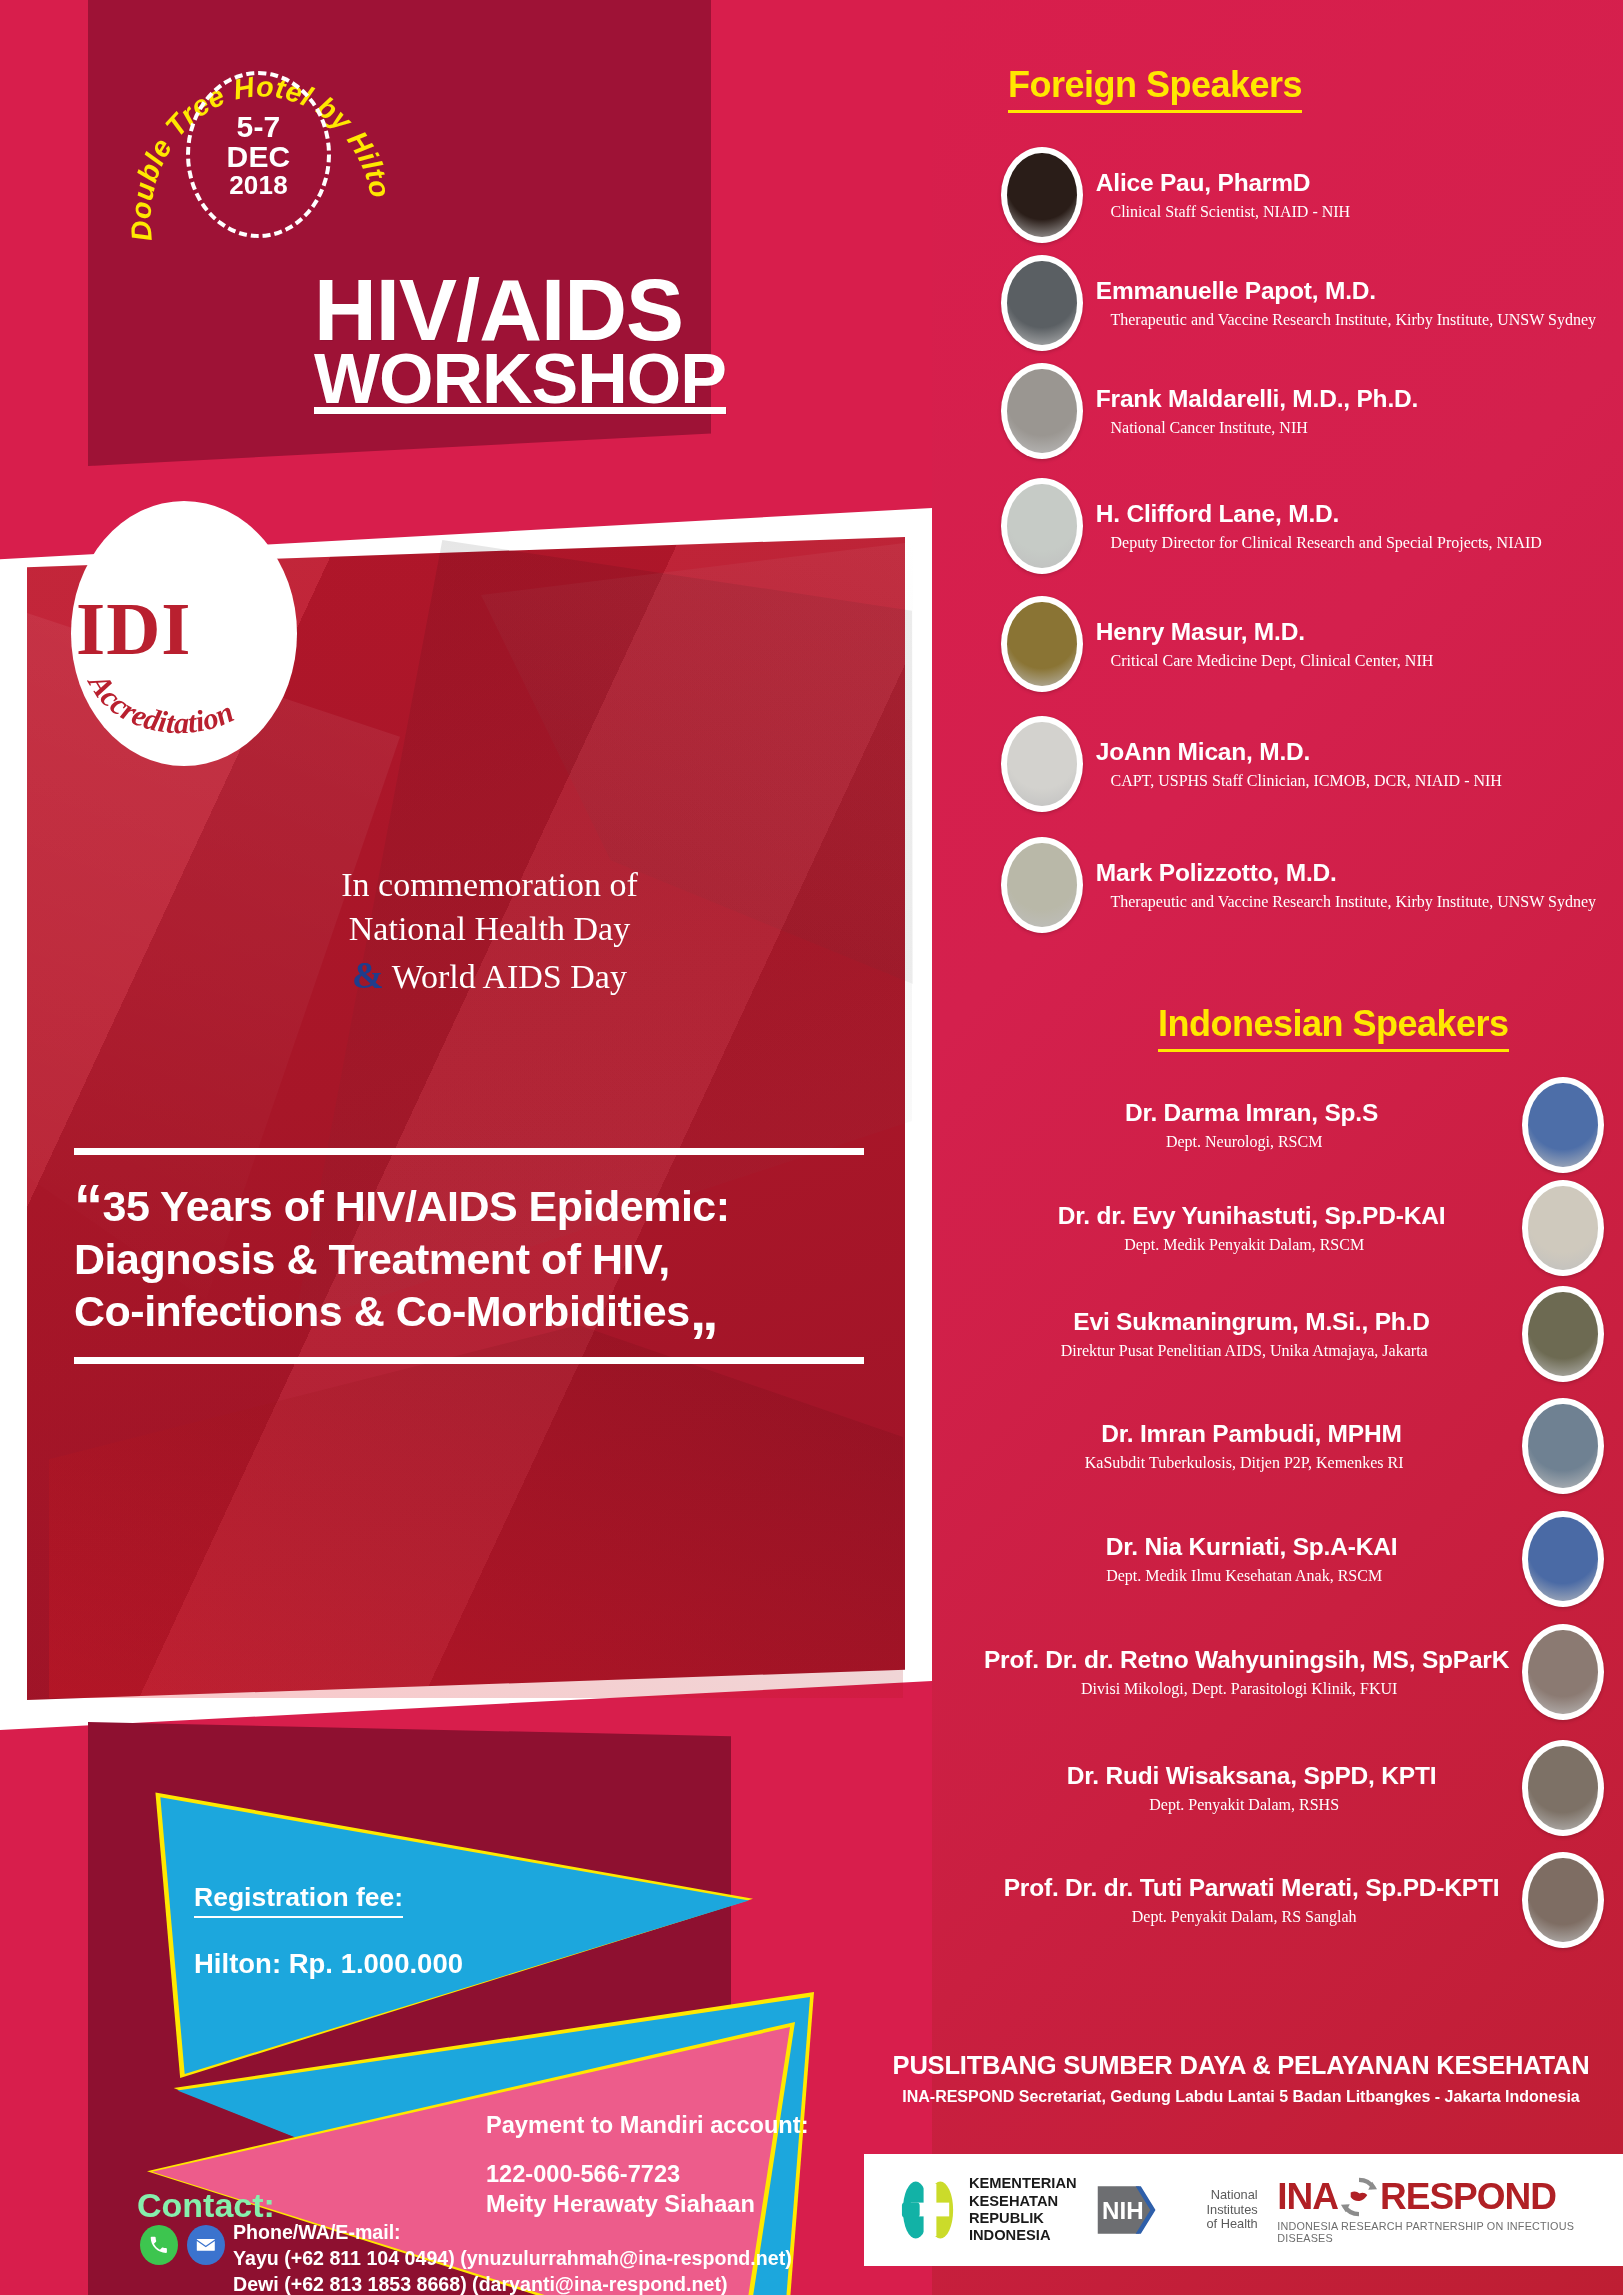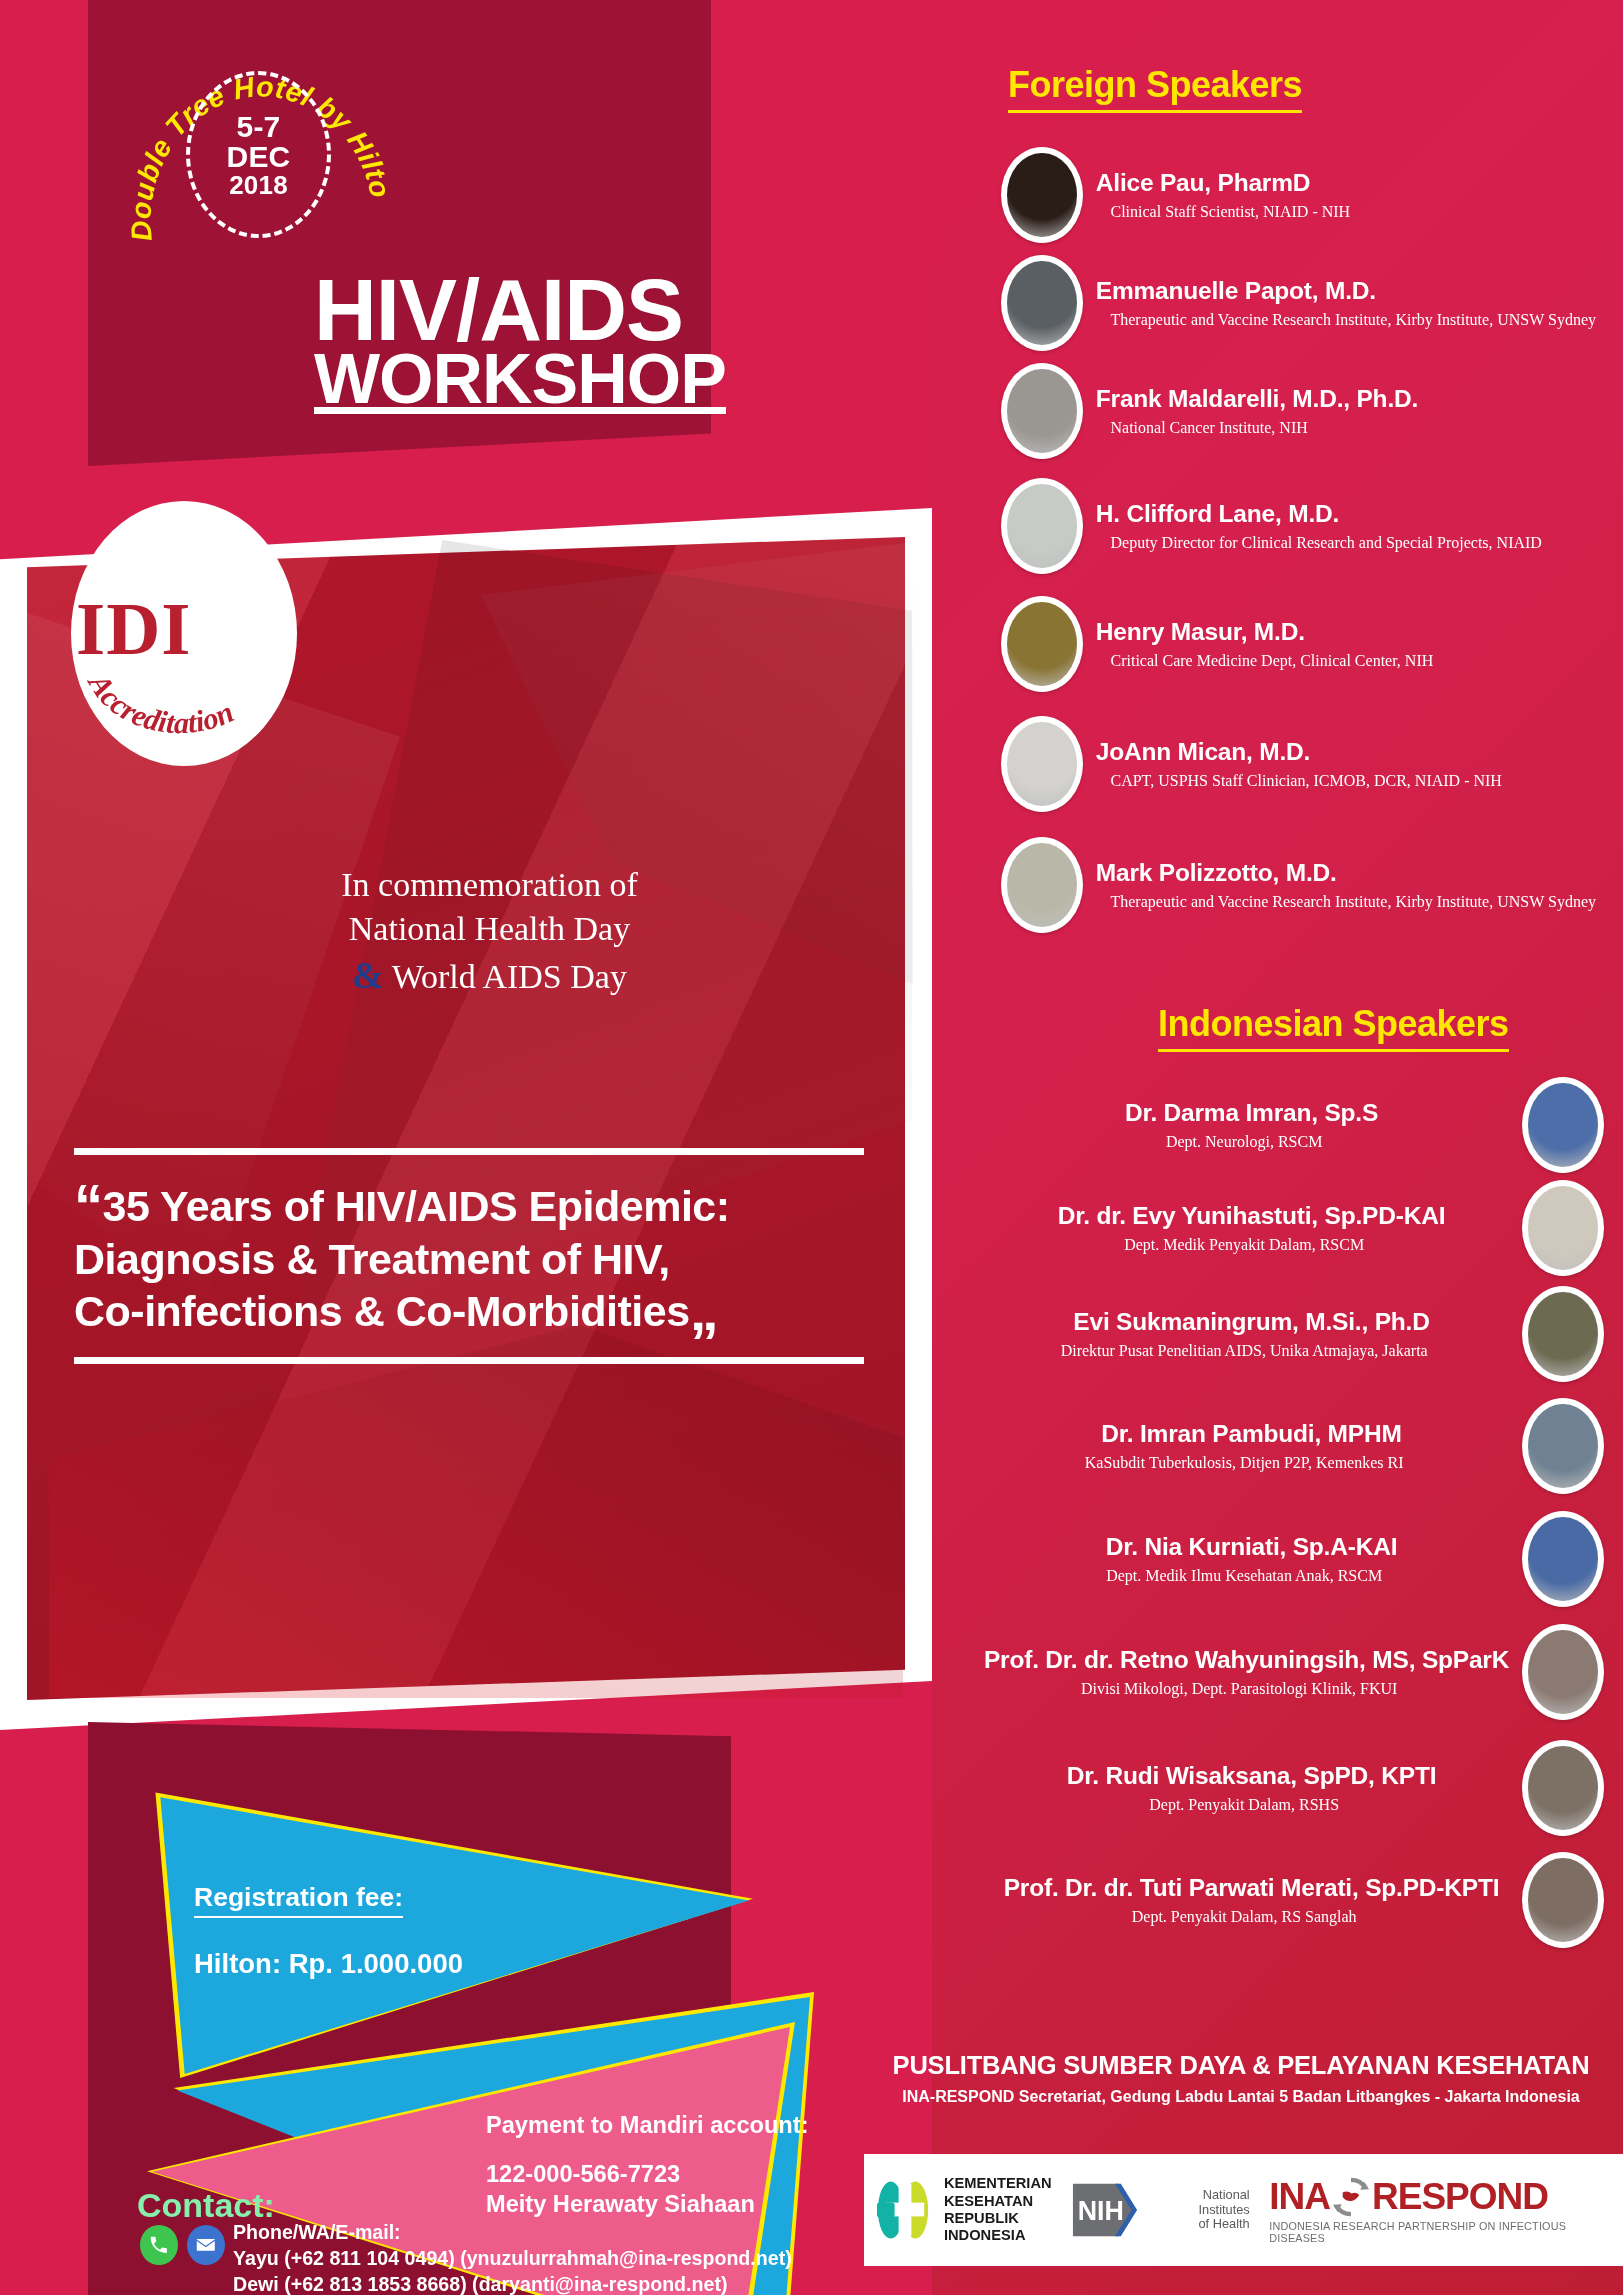--- a/index.html
+++ b/index.html
@@ -233,21 +233,21 @@
     font-family:"Liberation Sans",sans-serif; text-align:center;
     letter-spacing:-0.2px;
   }
   #footer-sub{
     position:absolute; left:883px; top:2088px; width:716px;
     color:#ffffff; font-weight:bold; font-size:16px;
     font-family:"Liberation Sans",sans-serif; text-align:center;
   }
   #logo-bar{
     position:absolute; left:864px; top:2154px; width:760px; height:112px;
-    background:#ffffff; display:flex; align-items:center; gap:19.6px; padding:0 9px;
+    background:#ffffff; display:flex; align-items:center; gap:19.6px; padding:0 34px;
   }
   .logo-blk{ display:flex; align-items:center; gap:7.9px; }
   .kemenkes-txt{ font-size:14.7px; font-weight:bold; color:#1a1a1a; line-height:1.18;
     font-family:"Liberation Sans",sans-serif; }
   .nih-txt{ font-size:12.8px; color:#5A5A5A; line-height:1.15; text-align:right;
     font-family:"Liberation Sans",sans-serif; }
   #ina-wrap{ display:flex; flex-direction:column; }
   #ina-top{ display:flex; align-items:center; }
   .ina-word{ font-size:37px; font-weight:bold; color:#B02025; letter-spacing:-1px;
     font-family:"Liberation Sans",sans-serif; }

